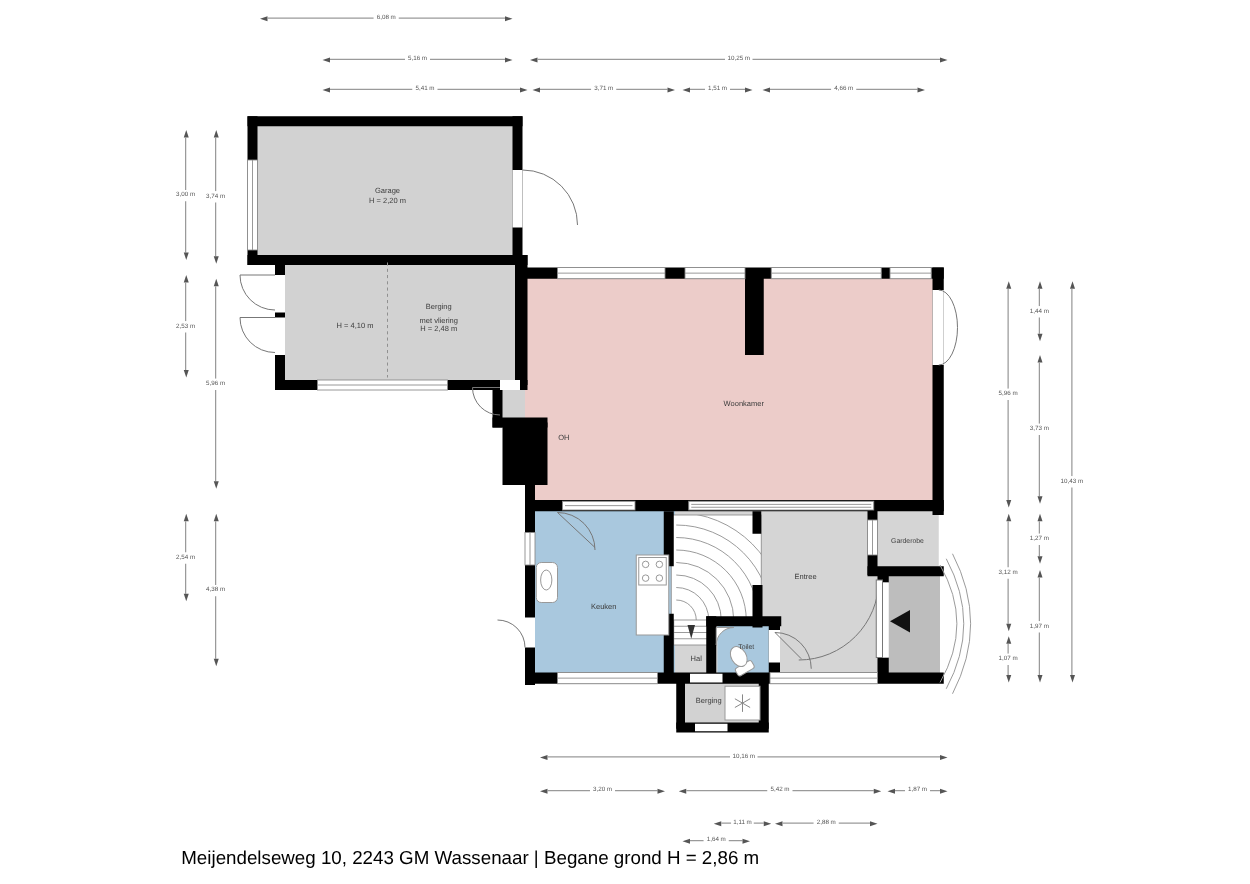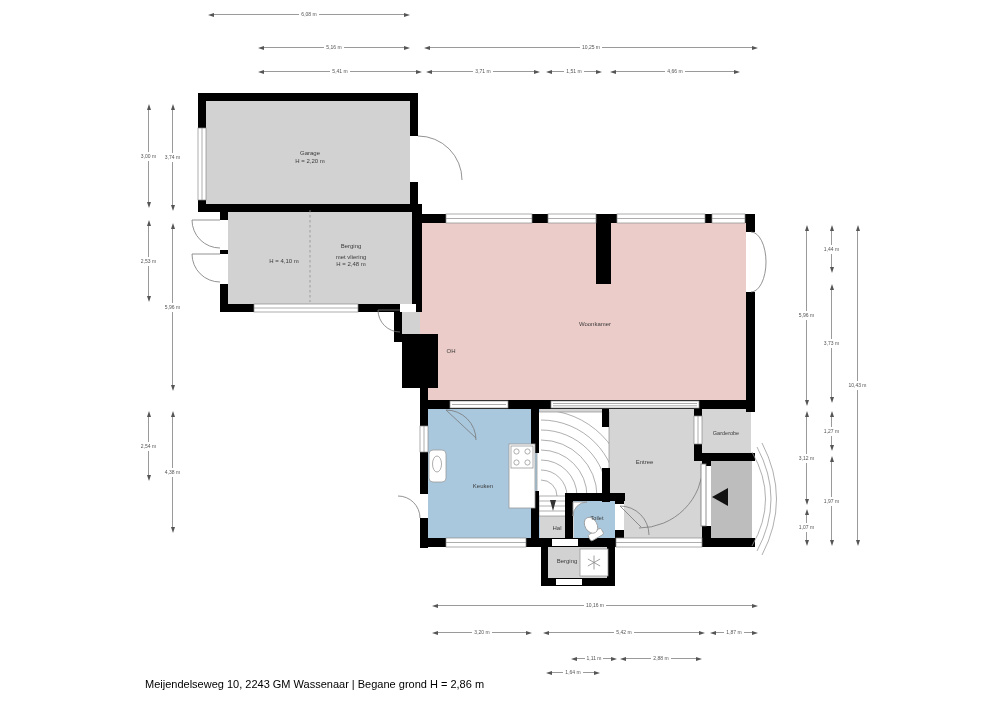--- a/index.html
+++ b/index.html
@@ -2,21 +2,21 @@
 <html><head>
 <meta charset="utf-8">
 <style>
   html,body{margin:0;padding:0;background:#fff;}
   .canvas{position:relative;width:1000px;height:707px;background:#ffffff;
           font-family:"Liberation Sans",sans-serif;overflow:hidden;}
   .plan-svg{position:absolute;left:0;top:0;}
   .rlabel{position:absolute;font-size:6px;line-height:7.5px;color:#3c3c3c;text-align:center;}
   .rlabel.small{font-size:5.5px;line-height:6.5px;}
   .rlabel .gap{display:block;height:3px;}
-  .title{position:absolute;left:145px;top:678px;font-size:11px;color:#000;}
+  .title{position:absolute;left:145px;top:678px;font-size:15px;color:#000;}
   
   .dim{position:absolute;display:flex;align-items:center;font-size:5px;color:#555;}
   .dim.h{flex-direction:row;height:9px;}
   .dim.v{flex-direction:column;width:7px;}
   .dim .ln{flex:1 1 auto;background:#9a9a9a;}
   .dim.h .ln{height:1px;}
   .dim.v .ln{width:1px;}
   .dim .lab{line-height:1;white-space:nowrap;background:#fff;padding:0 2px;}
   .dim.v .lab{padding:2px 0;}
   .ar{width:0;height:0;flex:0 0 auto;}

